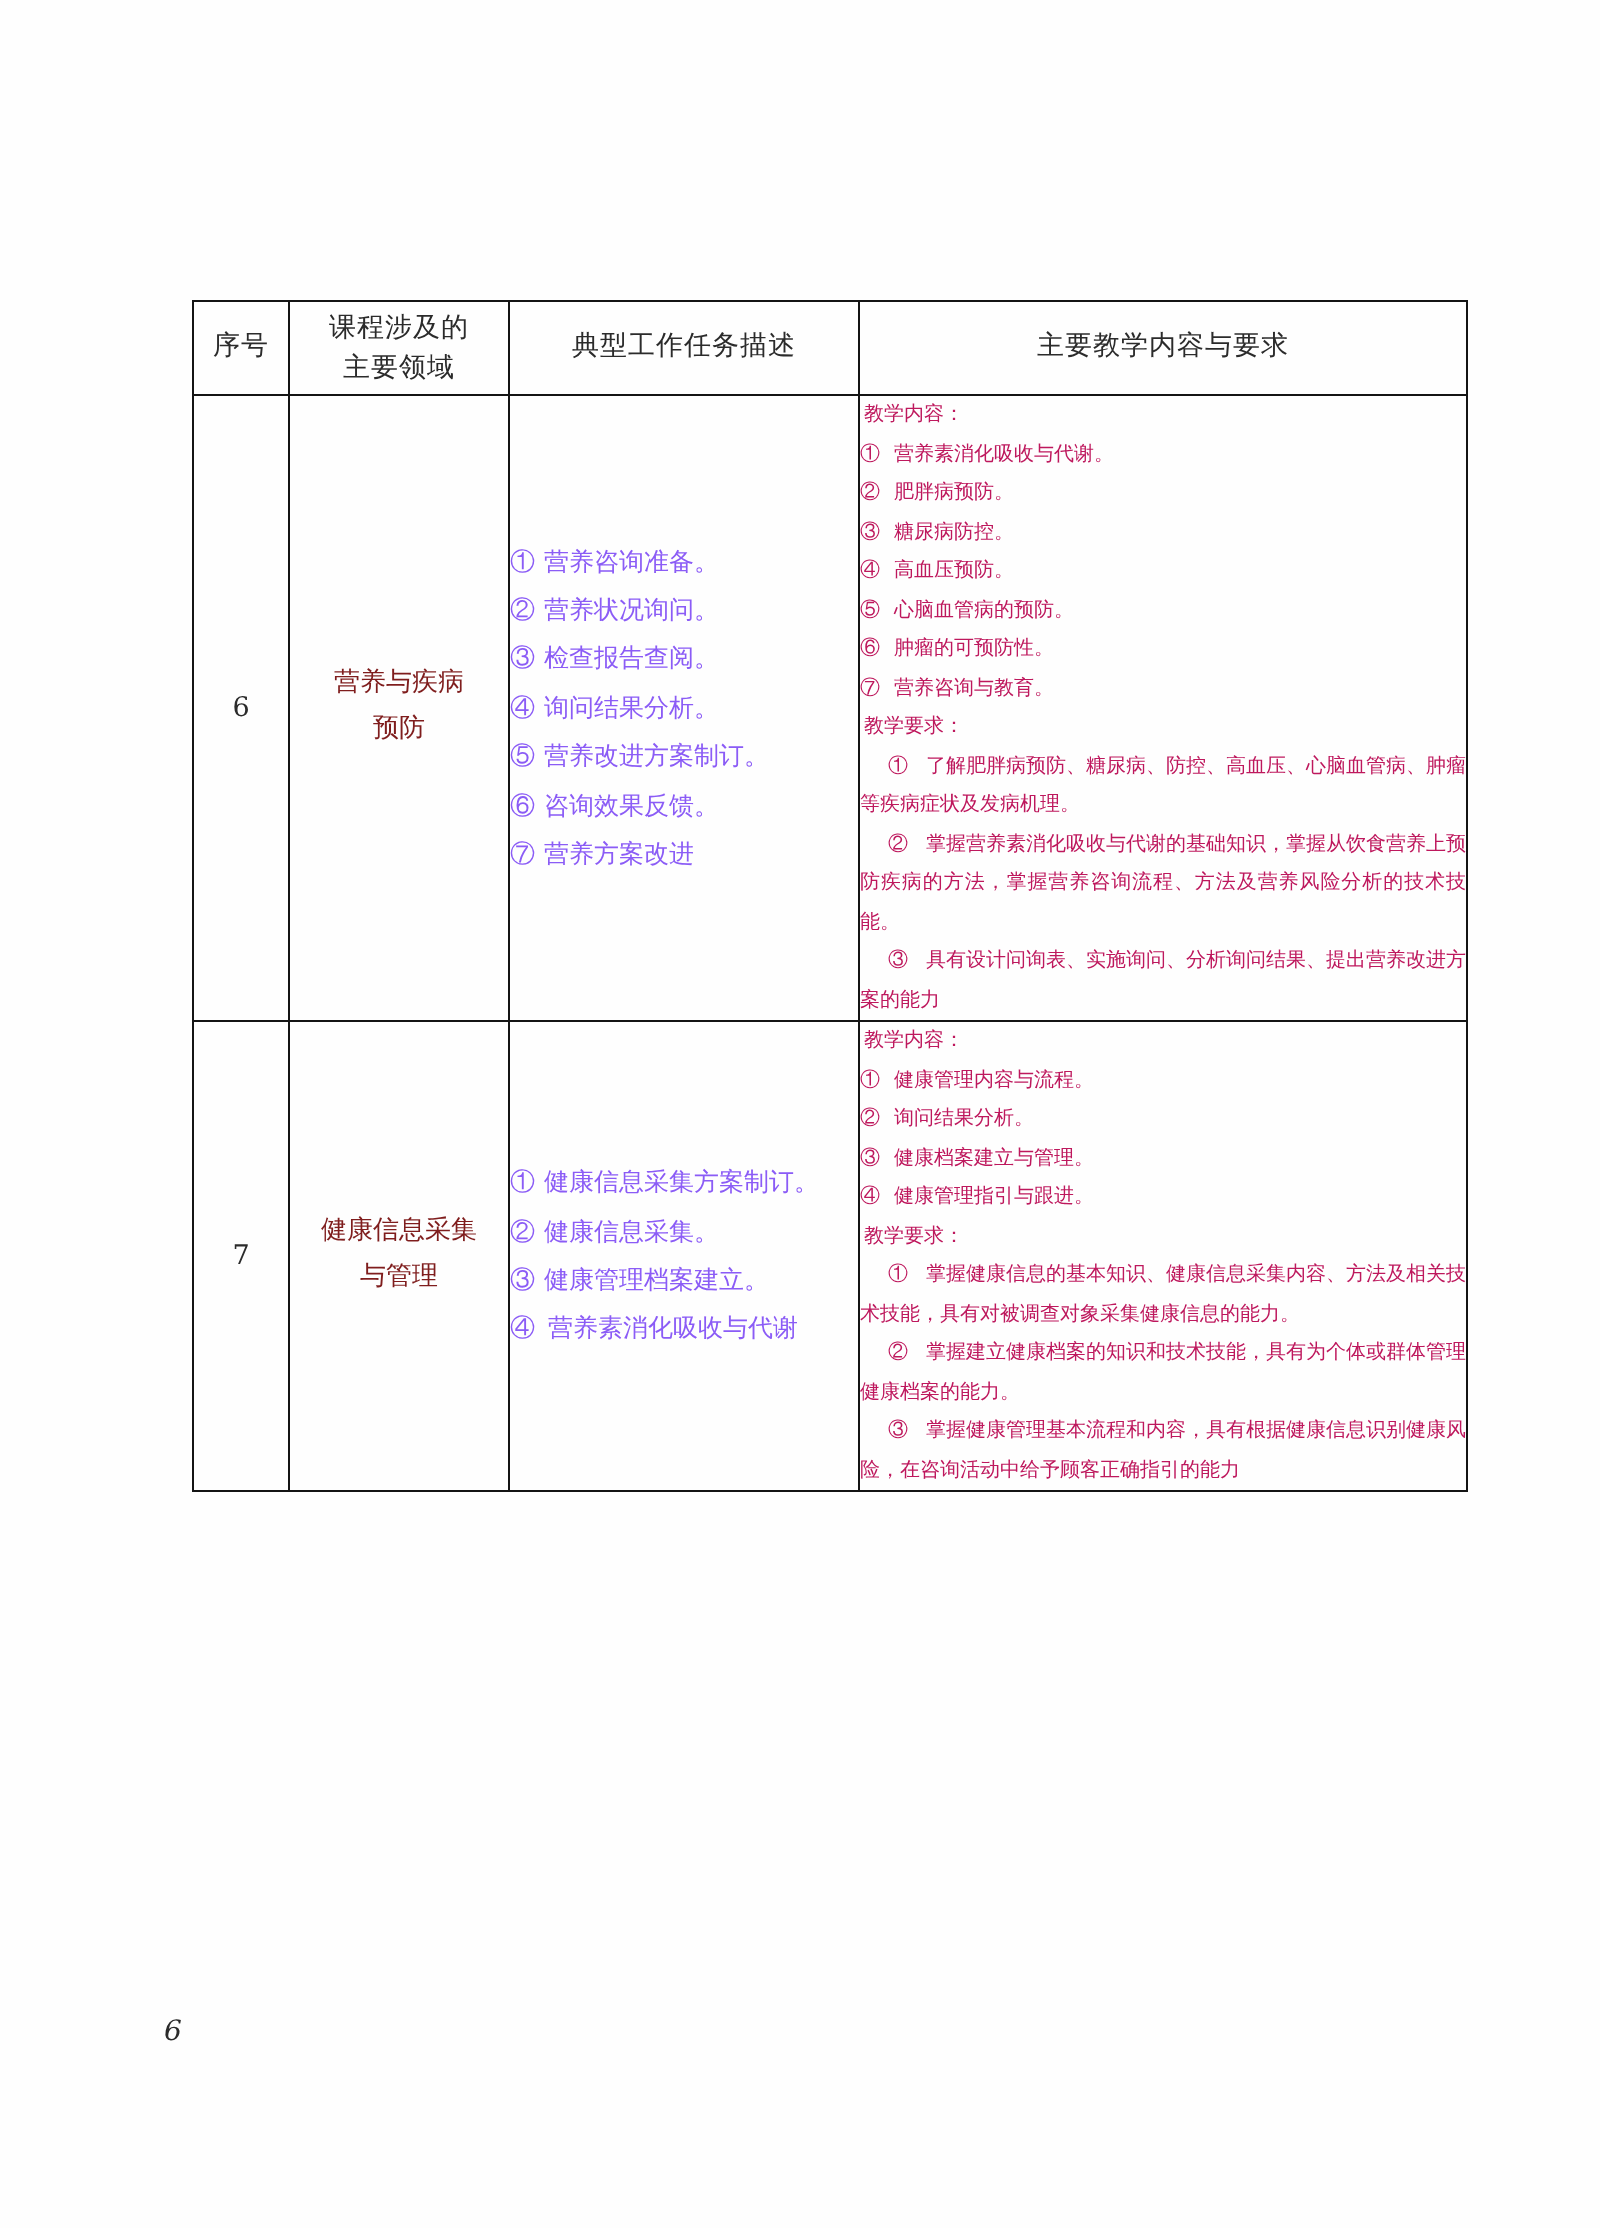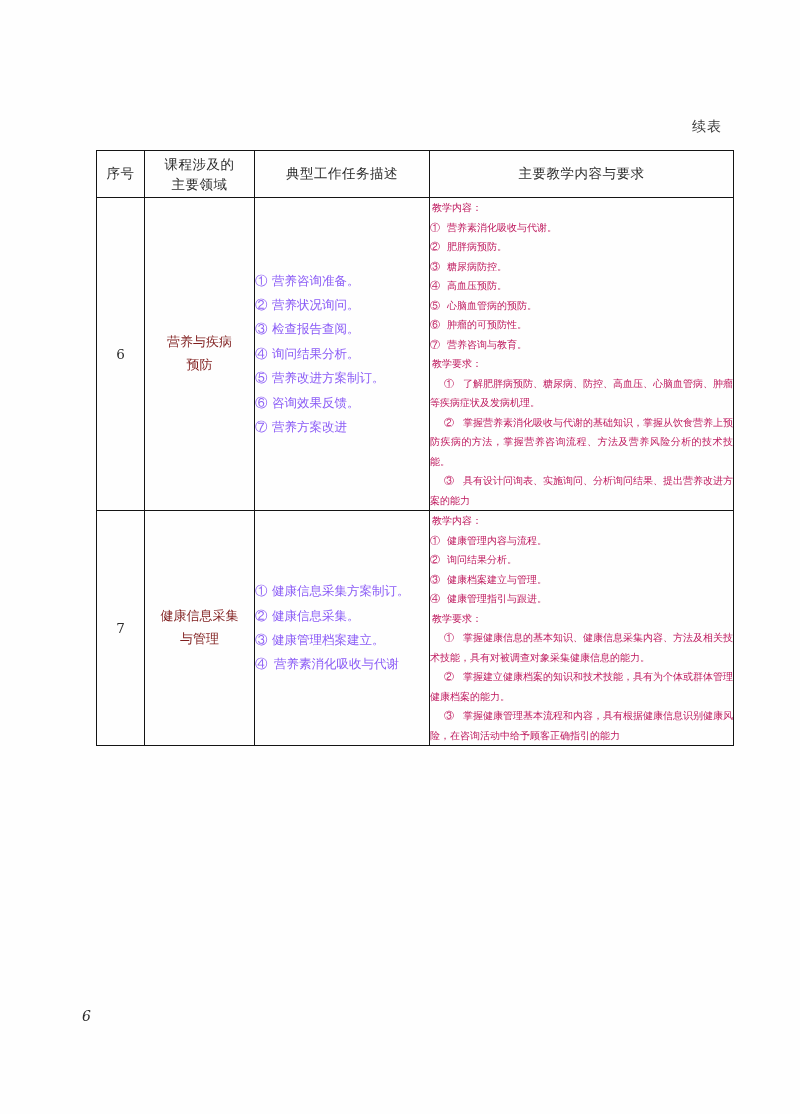--- a/index.html
+++ b/index.html
@@ -140,21 +140,20 @@
     font-style: italic;
     color: #2b2b2b;
     font-family: "DejaVu Serif", "Liberation Serif", serif;
   }
 </style>
 </head>
 <body>
 
 <div class="page">
 
-  <div class="cont-label">续表</div>
 
   <table class="doc-table">
     <colgroup>
       <col class="col-seq">
       <col class="col-field">
       <col class="col-task">
       <col class="col-req">
     </colgroup>
     <thead>
       <tr>

